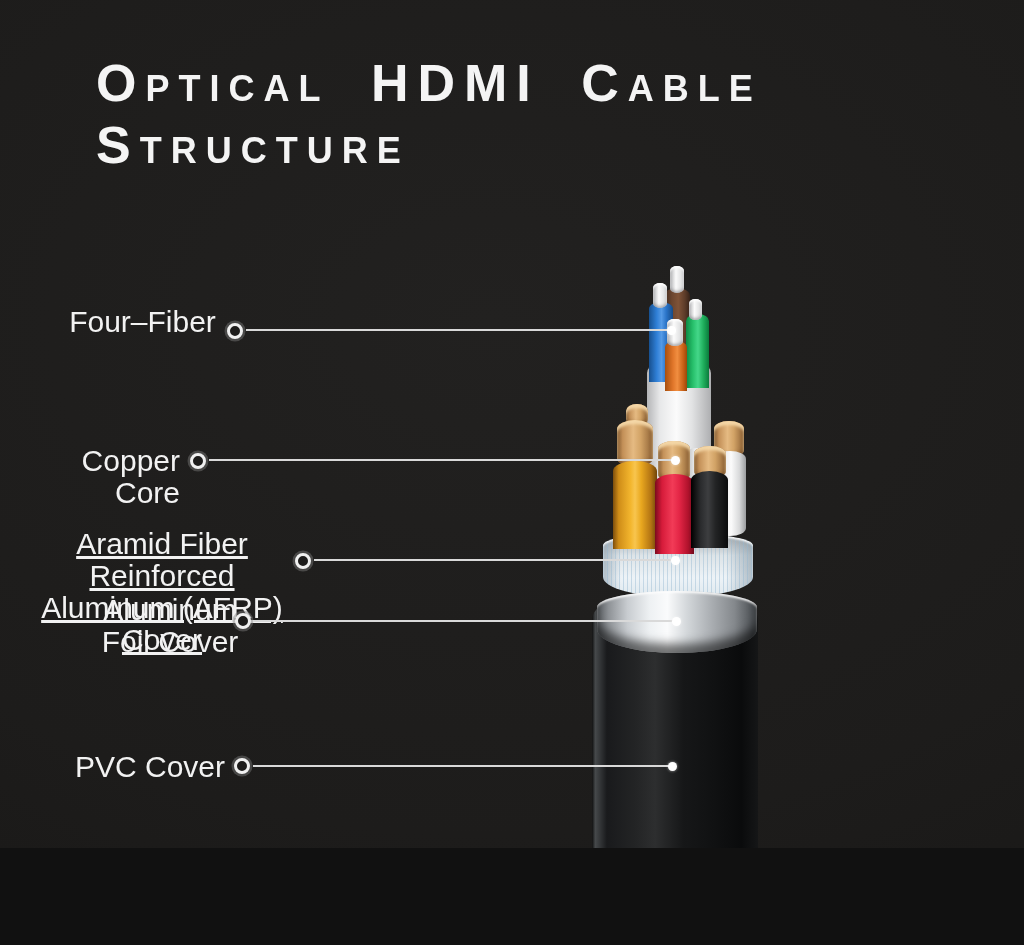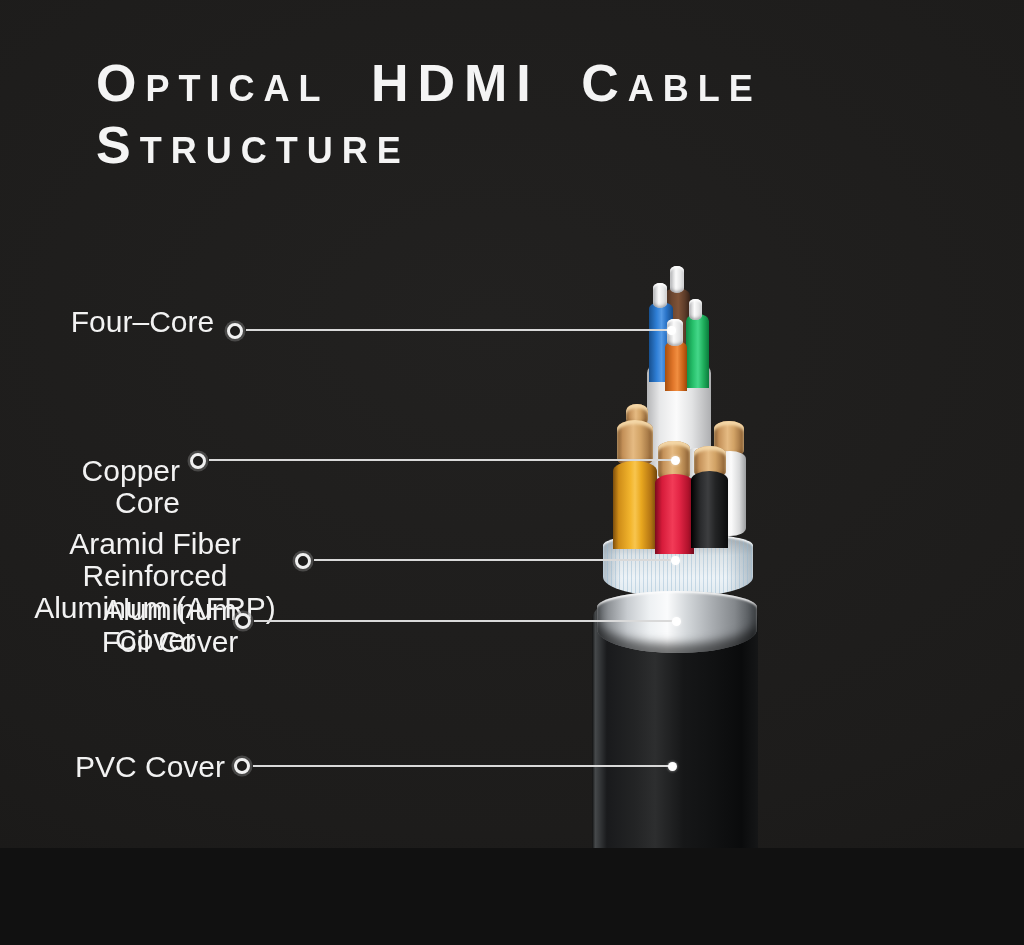--- a/index.html
+++ b/index.html
@@ -13,22 +13,22 @@
     position:absolute;left:96px;top:52px;color:#f4f4f4;
     font-weight:700;font-size:52px;line-height:62px;
     font-variant:small-caps;letter-spacing:9px;word-spacing:18px;
     white-space:nowrap;
   }
   .title span{display:block;}
   
   .lbl{position:absolute;color:#f2f2f2;font-size:30px;line-height:32px;}
   .lbl span{display:block;}
   #lbl-fourcore{left:50px;top:306px;width:185px;text-align:center;}
-  #lbl-copper{left:18px;top:445px;width:162px;text-align:right;margin-top:10px;}
-  #lbl-afrp{left:9px;top:528px;width:292px;text-align:center;}
+  #lbl-copper{left:18px;top:445px;width:162px;text-align:right;}
+  #lbl-afrp{left:16px;top:528px;width:292px;text-align:center;text-decoration:underline;}
   #lbl-aluminum{left:85px;top:594px;width:170px;text-align:center;}
   #lbl-pvc{left:40px;top:751px;width:185px;text-align:right;}
   
   .ring{position:absolute;width:10px;height:10px;border:3px solid #f0f0f0;border-radius:50%;
         background:#1d1c1b;box-shadow:0 0 0 2.5px rgba(125,125,125,.45);z-index:9;}
   .lline{position:absolute;height:2px;background:#d9d9d9;z-index:9;}
   .dot{position:absolute;width:9px;height:9px;border-radius:50%;background:#fff;z-index:9;
        box-shadow:0 0 3px rgba(255,255,255,.6);}
   #ring1{left:227px;top:323px;} #line1{left:246px;top:329px;width:423px;} #dot1{left:667px;top:326px;}
   #ring2{left:190px;top:453px;} #line2{left:209px;top:459px;width:464px;} #dot2{left:671px;top:456px;}
@@ -129,21 +129,21 @@
     <div class="part ftip" id="ftip-brown"></div>
     <div class="part" id="fiber-blue"></div>
     <div class="part ftip" id="ftip-blue"></div>
     <div class="part" id="fiber-green"></div>
     <div class="part ftip" id="ftip-green"></div>
     <div class="part" id="fiber-orange"></div>
     <div class="part ftip" id="ftip-orange"></div>
   </div>
 
   <div class="lbl" id="lbl-fourcore">
-    <span>Four–Core</span>
+    <span>Four–Fiber</span>
   </div>
   <div class="lbl" id="lbl-copper">
     <span>Copper Core</span>
   </div>
   <div class="lbl" id="lbl-afrp">
     <span>Aramid Fiber Reinforced</span>
     <span>Aluminum (AFRP) Cover</span>
   </div>
   <div class="lbl" id="lbl-pvc">
     <span>PVC Cover</span>

